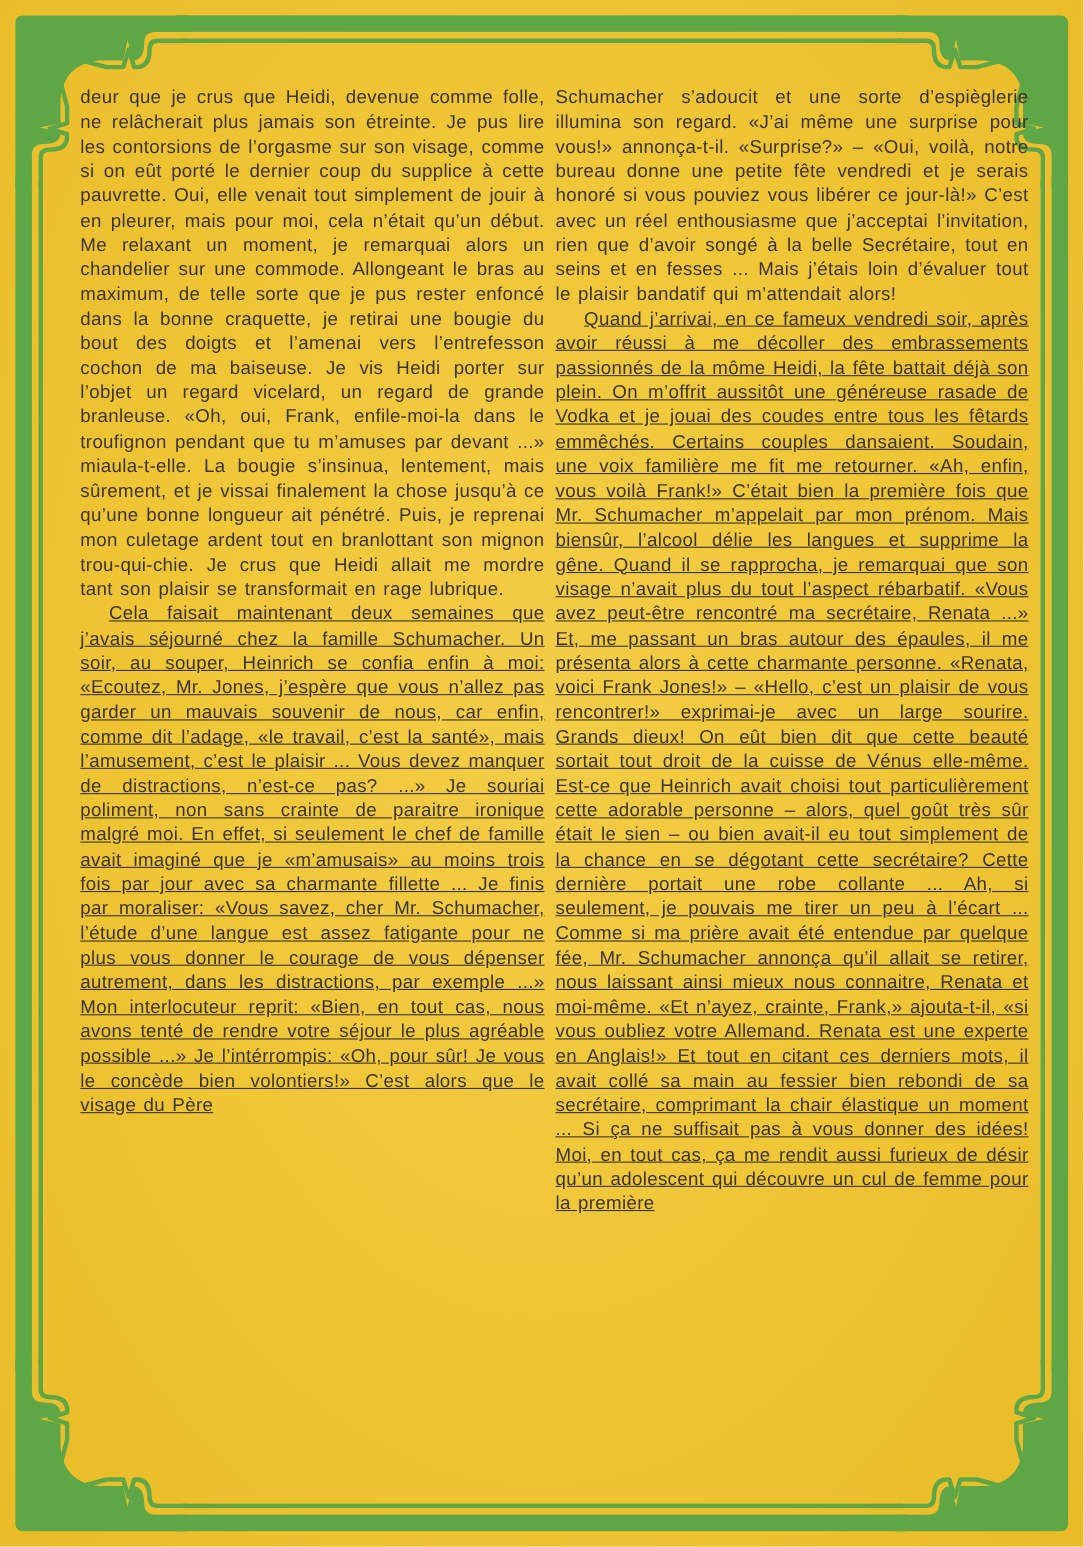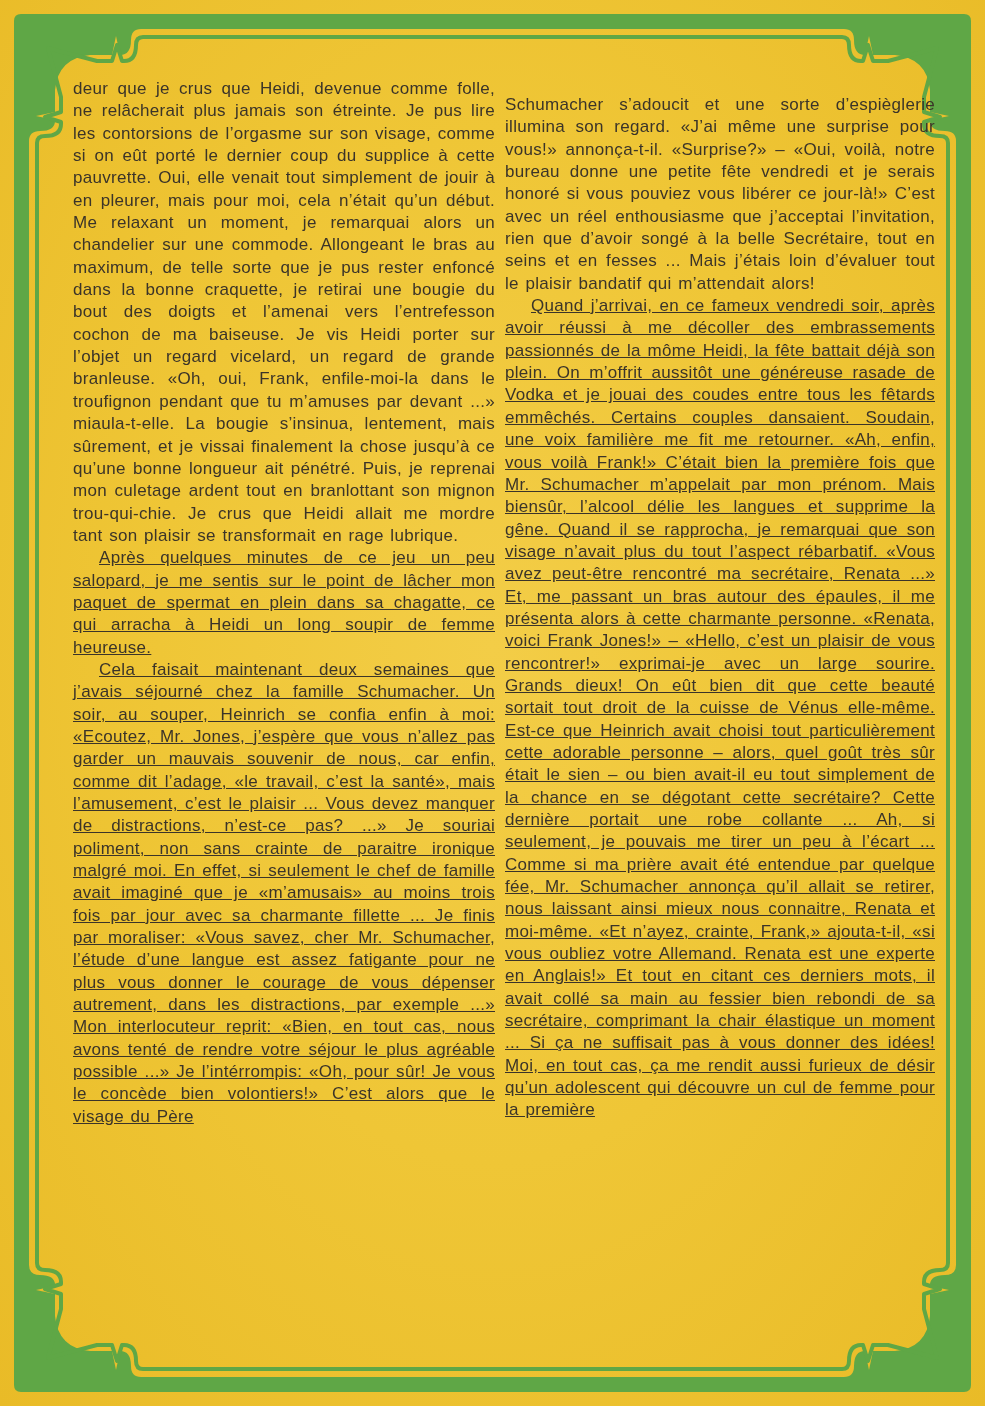--- a/index.html
+++ b/index.html
@@ -14,21 +14,21 @@
     position:absolute;left:73px;top:78px;width:862px;
     display:flex;justify-content:space-between;
     color:#3b3429;
   }
   .col{
     width:422px;text-align:justify;
     font-size:17px;line-height:22.35px;
     letter-spacing:0.3px;word-spacing:1.6px;
     hyphens:auto;-webkit-hyphens:auto;
   }
-  .col-right{width:430px;margin-top:16px;}
+  .col-right{width:430px;}
   p.para{margin:0;padding:0;}
   p.indent{text-indent:26px;text-decoration:underline;}
 </style>
 </head>
 <body>
 
 <svg class="border-svg" viewBox="0 0 985 1406" xmlns="http://www.w3.org/2000/svg" aria-hidden="true">
   <defs>
     <g id="corner">
 
@@ -66,20 +66,19 @@
 
   <use href="#corner"></use>
   <use href="#corner" transform="translate(985,0) scale(-1,1)"></use>
   <use href="#corner" transform="translate(0,1406) scale(1,-1)"></use>
   <use href="#corner" transform="translate(985,1406) scale(-1,-1)"></use>
 </svg>
 
 <div class="content">
   <div class="col">
     <p class="para">deur que je crus que Heidi, devenue comme folle, ne relâcherait plus jamais son étreinte. Je pus lire les contorsions de l’orgasme sur son visage, comme si on eût porté le dernier coup du supplice à cette pauvrette. Oui, elle venait tout simplement de jouir à en pleurer, mais pour moi, cela n’était qu’un début. Me relaxant un moment, je remarquai alors un chandelier sur une commode. Allongeant le bras au maximum, de telle sorte que je pus rester enfoncé dans la bonne craquette, je retirai une bougie du bout des doigts et l’amenai vers l’entrefesson cochon de ma baiseuse. Je vis Heidi porter sur l’objet un regard vicelard, un regard de grande branleuse. «Oh, oui, Frank, enfile-moi-la dans le troufignon pendant que tu m’amuses par devant ...» miaula-t-elle. La bougie s’insinua, lentement, mais sûrement, et je vissai finalement la chose jusqu’à ce qu’une bonne longueur ait pénétré. Puis, je reprenai mon culetage ardent tout en branlottant son mignon trou-qui-chie. Je crus que Heidi allait me mordre tant son plaisir se transformait en rage lubrique.</p>
-    <p class="para indent">Après quelques minutes de ce jeu un peu salopard, je me sentis sur le point de lâcher mon paquet de spermat en plein dans sa chagatte, ce qui arracha à Heidi un long soupir de femme heureuse.</p>
     <p class="para indent">Cela faisait maintenant deux semaines que j’avais séjourné chez la famille Schumacher. Un soir, au souper, Heinrich se confia enfin à moi: «Ecoutez, Mr. Jones, j’espère que vous n’allez pas garder un mauvais souvenir de nous, car enfin, comme dit l’adage, «le travail, c’est la santé», mais l’amusement, c’est le plaisir ... Vous devez manquer de distractions, n’est-ce pas? ...» Je souriai poliment, non sans crainte de paraitre ironique malgré moi. En effet, si seulement le chef de famille avait imaginé que je «m’amusais» au moins trois fois par jour avec sa charmante fillette ... Je finis par moraliser: «Vous savez, cher Mr. Schumacher, l’étude d’une langue est assez fatigante pour ne plus vous donner le courage de vous dépenser autrement, dans les distractions, par exemple ...» Mon interlocuteur reprit: «Bien, en tout cas, nous avons tenté de rendre votre séjour le plus agréable possible ...» Je l’intérrompis: «Oh, pour sûr! Je vous le concède bien volontiers!» C’est alors que le visage du Père</p>
   </div>
   <div class="col col-right">
     <p class="para">Schumacher s’adoucit et une sorte d’espièglerie illumina son regard. «J’ai même une surprise pour vous!» annonça-t-il. «Surprise?» – «Oui, voilà, notre bureau donne une petite fête vendredi et je serais honoré si vous pouviez vous libérer ce jour-là!» C’est avec un réel enthousiasme que j’acceptai l’invitation, rien que d’avoir songé à la belle Secrétaire, tout en seins et en fesses ... Mais j’étais loin d’évaluer tout le plaisir bandatif qui m’attendait alors!</p>
     <p class="para indent">Quand j’arrivai, en ce fameux vendredi soir, après avoir réussi à me décoller des embrassements passionnés de la môme Heidi, la fête battait déjà son plein. On m’offrit aussitôt une généreuse rasade de Vodka et je jouai des coudes entre tous les fêtards emmêchés. Certains couples dansaient. Soudain, une voix familière me fit me retourner. «Ah, enfin, vous voilà Frank!» C’était bien la première fois que Mr. Schumacher m’appelait par mon prénom. Mais biensûr, l’alcool délie les langues et supprime la gêne. Quand il se rapprocha, je remarquai que son visage n’avait plus du tout l’aspect rébarbatif. «Vous avez peut-être rencontré ma secrétaire, Renata ...» Et, me passant un bras autour des épaules, il me présenta alors à cette charmante personne. «Renata, voici Frank Jones!» – «Hello, c’est un plaisir de vous rencontrer!» exprimai-je avec un large sourire. Grands dieux! On eût bien dit que cette beauté sortait tout droit de la cuisse de Vénus elle-même. Est-ce que Heinrich avait choisi tout particulièrement cette adorable personne – alors, quel goût très sûr était le sien – ou bien avait-il eu tout simplement de la chance en se dégotant cette secrétaire? Cette dernière portait une robe collante ... Ah, si seulement, je pouvais me tirer un peu à l’écart ... Comme si ma prière avait été entendue par quelque fée, Mr. Schumacher annonça qu’il allait se retirer, nous laissant ainsi mieux nous connaitre, Renata et moi-même. «Et n’ayez, crainte, Frank,» ajouta-t-il, «si vous oubliez votre Allemand. Renata est une experte en Anglais!» Et tout en citant ces derniers mots, il avait collé sa main au fessier bien rebondi de sa secrétaire, comprimant la chair élastique un moment ... Si ça ne suffisait pas à vous donner des idées! Moi, en tout cas, ça me rendit aussi furieux de désir qu’un adolescent qui découvre un cul de femme pour la première</p>
   </div>
 </div>
 
 </body></html>

